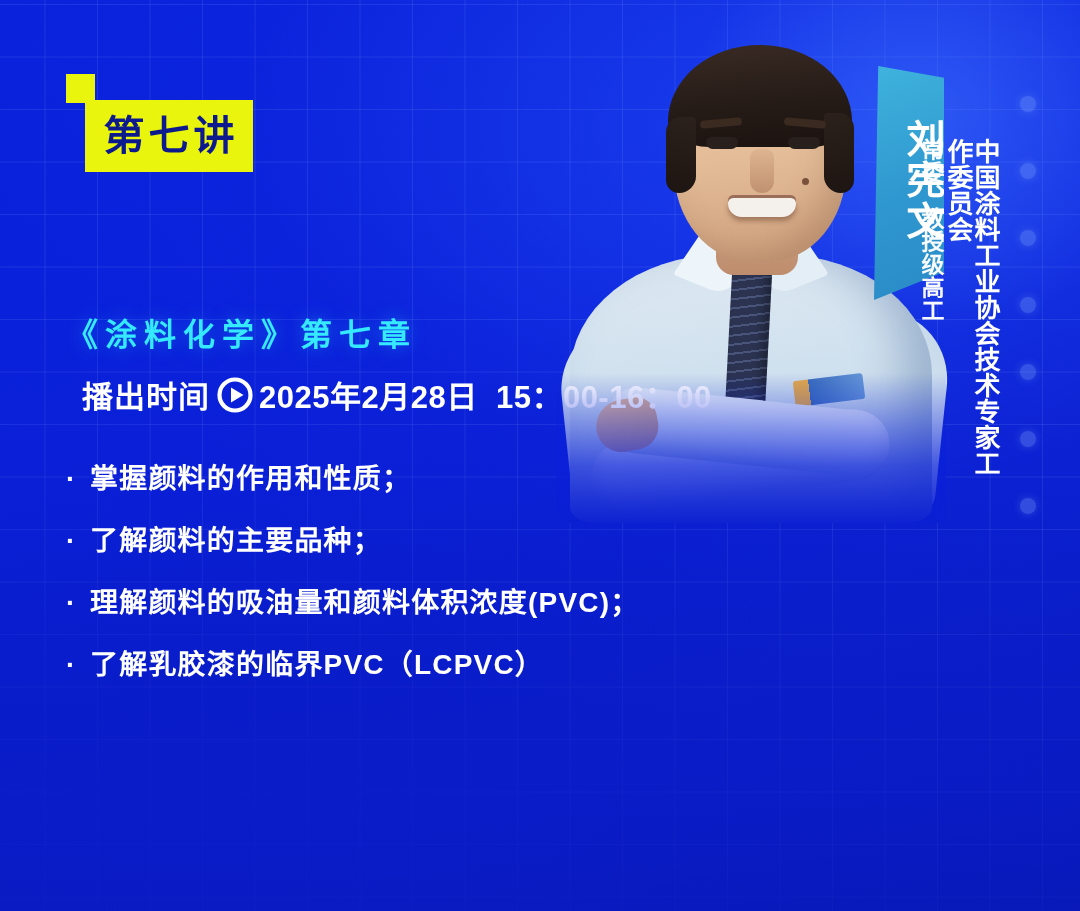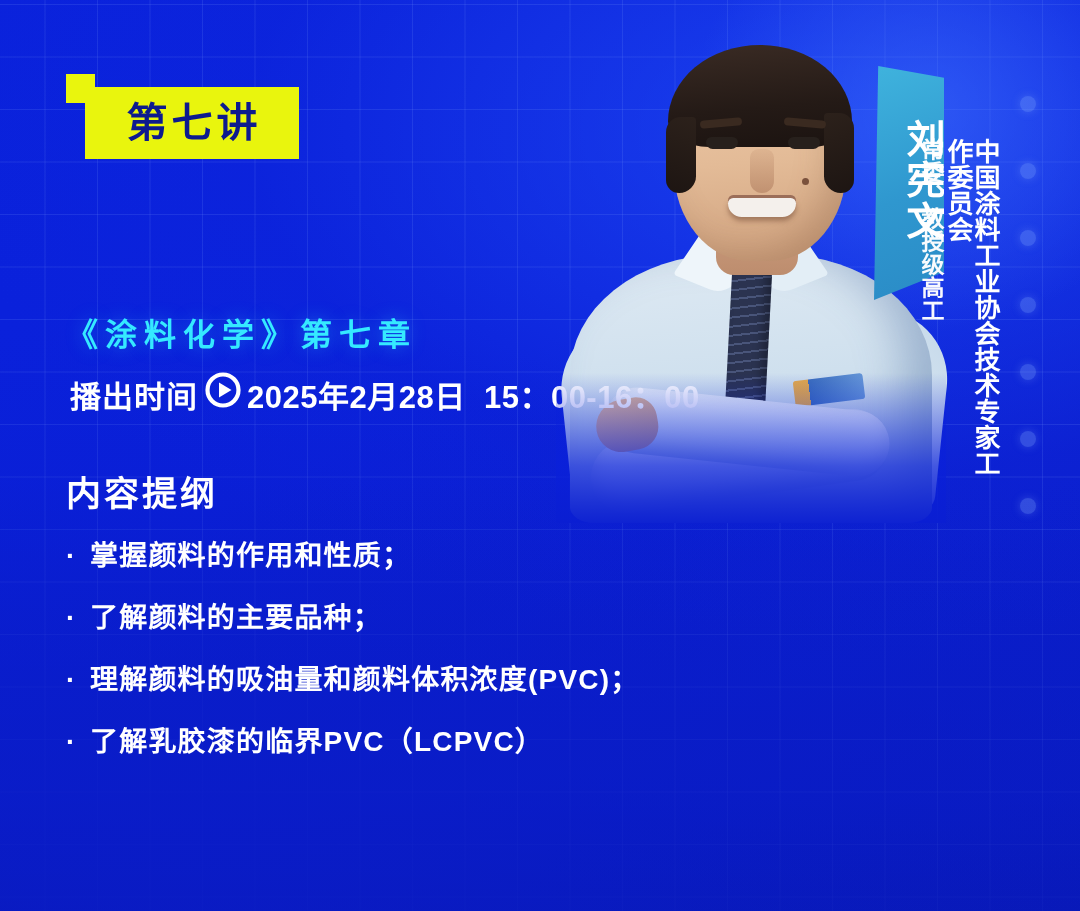--- a/index.html
+++ b/index.html
@@ -72,22 +72,22 @@
     width: 260px; height: 104px;
   }
   .badge-square {
     position: absolute;
     left: 0; top: 0;
     width: 29px; height: 29px;
     background: #e9f50d;
   }
   .badge-box {
     position: absolute;
-    left: 19px; top: 13px;
-    width: 214px; height: 72px;
+    left: 19px; top: 26px;
+    width: 168px; height: 72px;
     background: #e9f50d;
     display: flex;
     align-items: center;
     justify-content: center;
   }
   .badge-text {
     color: #0d1a8e;
     font-size: 41px;
     font-weight: 700;
     letter-spacing: 4px;
@@ -291,22 +291,23 @@
     color: #ffffff;
     font-size: 66px;
     font-weight: 700;
     letter-spacing: 16px;
     line-height: 1.15;
     margin: 0 0 22px 0;
   }
 
   .airtime {
     display: flex;
+    align-items: center;
     gap: 0;
-    margin: 0 0 48px 4px;
+    margin: 0 0 48px 16px;
   }
   .airtime-label {
     color: #ffffff;
     font-size: 31px;
     font-weight: 700;
     letter-spacing: 1px;
   }
   .play-icon {
     width: 36px; height: 36px;
     margin: 0 6px 0 7px;
@@ -423,21 +424,20 @@
 
     <div class="airtime">
       <span class="airtime-label">播出时间</span>
       <svg class="play-icon" viewBox="0 0 36 36" aria-hidden="true">
         <circle cx="18" cy="18" r="15.5" fill="none" stroke="#ffffff" stroke-width="4.2"></circle>
         <polygon points="14,10.5 26.5,18 14,25.5" fill="#ffffff"></polygon>
       </svg>
       <span class="airtime-value">2025年2月28日  15：00-16：00</span>
     </div>
 
-    <div class="outline-heading">内容提纲</div>
 
     <ul class="outline-list">
       <li>
         <span class="bullet">·</span>
         <span class="item-text">掌握颜料的作用和性质；</span>
       </li>
       <li>
         <span class="bullet">·</span>
         <span class="item-text">了解颜料的主要品种；</span>
       </li>

